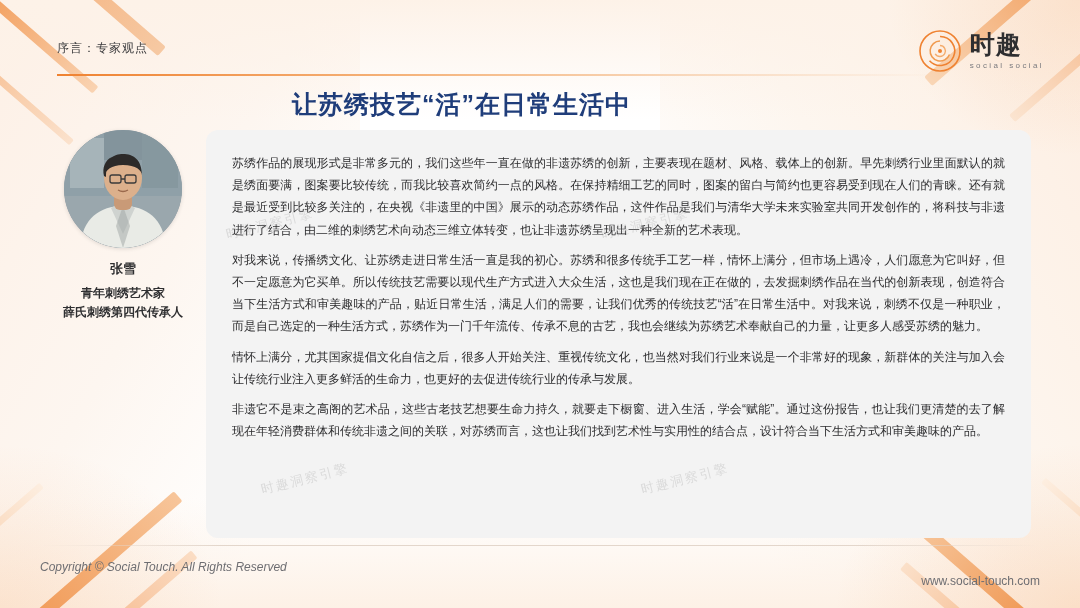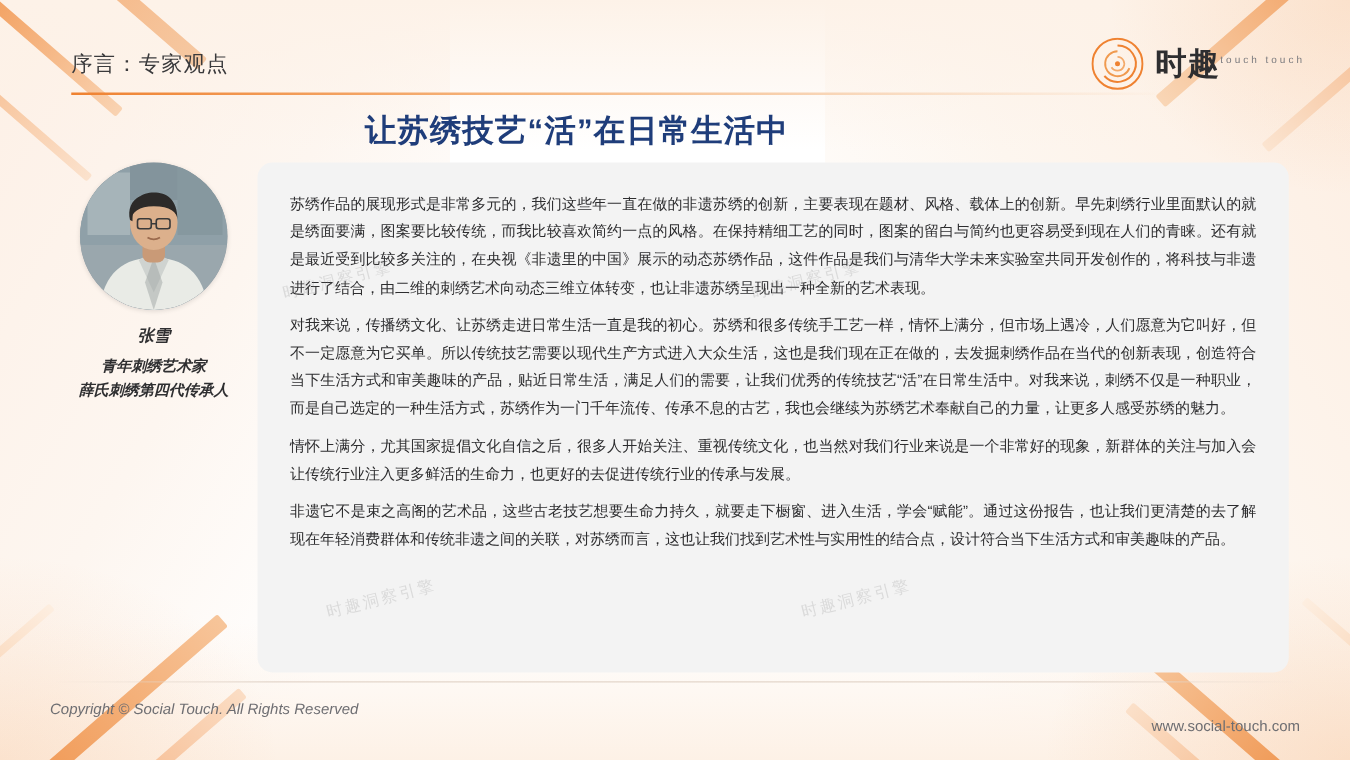--- a/index.html
+++ b/index.html
@@ -84,21 +84,21 @@
   }
 
   
   .header {
     position: absolute;
     left: 0; top: 0; width: 1080px; height: 92px;
   }
   .section-label {
     position: absolute;
     left: 57px; top: 40px;
-    font-size: 17px;
+    font-size: 12px;
     color: #3a3a3c;
     letter-spacing: 1px;
   }
   .header-rule {
     position: absolute;
     left: 57px; top: 74px;
     width: 880px; height: 2px;
     background: linear-gradient(90deg, #ef8231 0%, #f5b47c 40%, #f8d6b8 70%, rgba(248,214,184,0) 100%);
   }
   .logo {
@@ -107,21 +107,21 @@
     display: flex;
     align-items: center;
     gap: 9px;
   }
   .logo-mark {
     width: 42px; height: 42px;
     position: relative;
   }
   .logo-text-wrap {
     display: flex;
-    flex-direction: row;
+    flex-direction: column;
     align-items: flex-start;
     line-height: 1;
   }
   .logo-cn {
     font-size: 25px;
     font-weight: bold;
     color: #2e2e30;
     letter-spacing: 1px;
   }
   .logo-en {
@@ -142,21 +142,20 @@
     color: #1f3d7a;
     letter-spacing: 1px;
   }
 
   
   .profile {
     position: absolute;
     left: 48px; top: 130px;
     width: 150px;
     text-align: center;
-    font-style: italic;
   }
   .portrait {
     width: 118px; height: 118px;
     margin: 0 auto;
     border-radius: 50%;
     overflow: hidden;
     position: relative;
     background: #8d9aa2;
     box-shadow: 0 1px 4px rgba(0,0,0,0.12);
   }
@@ -261,21 +260,21 @@
       <svg width="42" height="42" viewBox="0 0 42 42">
         <circle cx="21" cy="21" r="20" fill="none" stroke="#ef8231" stroke-width="1.6"></circle>
         <path d="M21 6.5 A14.5 14.5 0 1 1 10.5 30.8" fill="none" stroke="#ef8231" stroke-width="1.6"></path>
         <path d="M21 11 A10 10 0 1 0 30.5 24.5" fill="none" stroke="#f09a4f" stroke-width="1.5"></path>
         <path d="M21 15.5 A5.5 5.5 0 1 1 16.2 23.8" fill="none" stroke="#f4ab6c" stroke-width="1.4"></path>
         <circle cx="21" cy="21" r="2" fill="#ef8231"></circle>
       </svg>
     </div>
     <div class="logo-text-wrap">
       <div class="logo-cn">时趣</div>
-      <div class="logo-en">touch touch</div>
+      <div class="logo-en">social social</div>
     </div>
   </div>
 </div>
 
 <div class="slide-title">让苏绣技艺“活”在日常生活中</div>
 
 <div class="profile">
   <div class="portrait">
     <svg width="118" height="118" viewBox="0 0 118 118">
       <defs>

